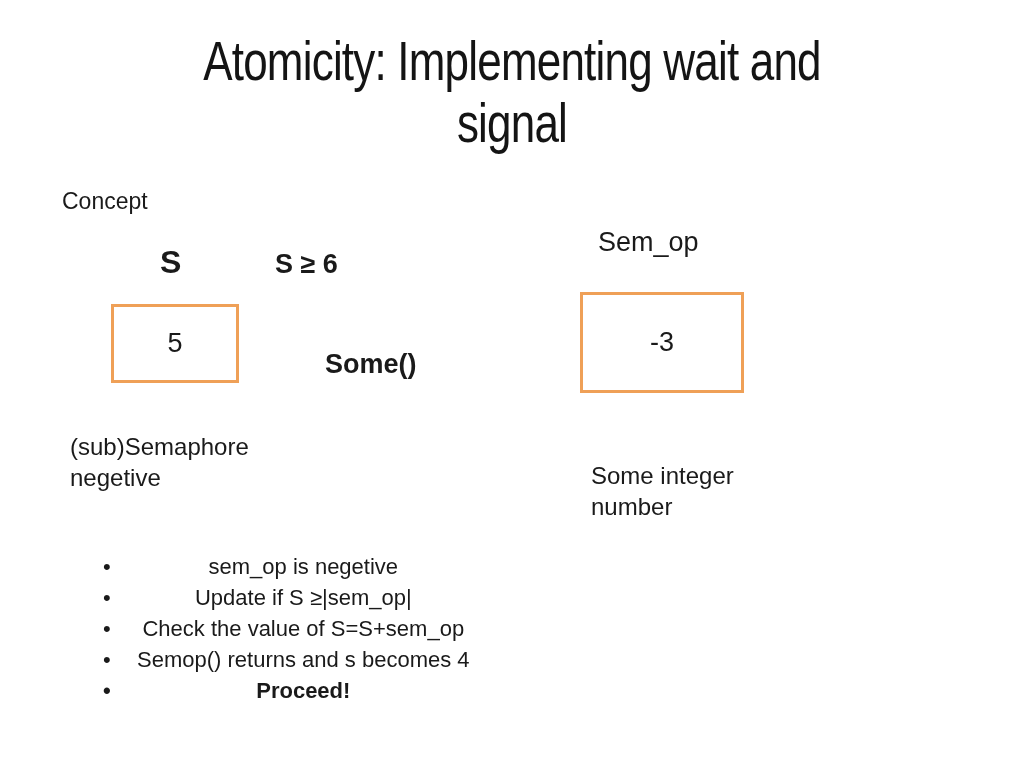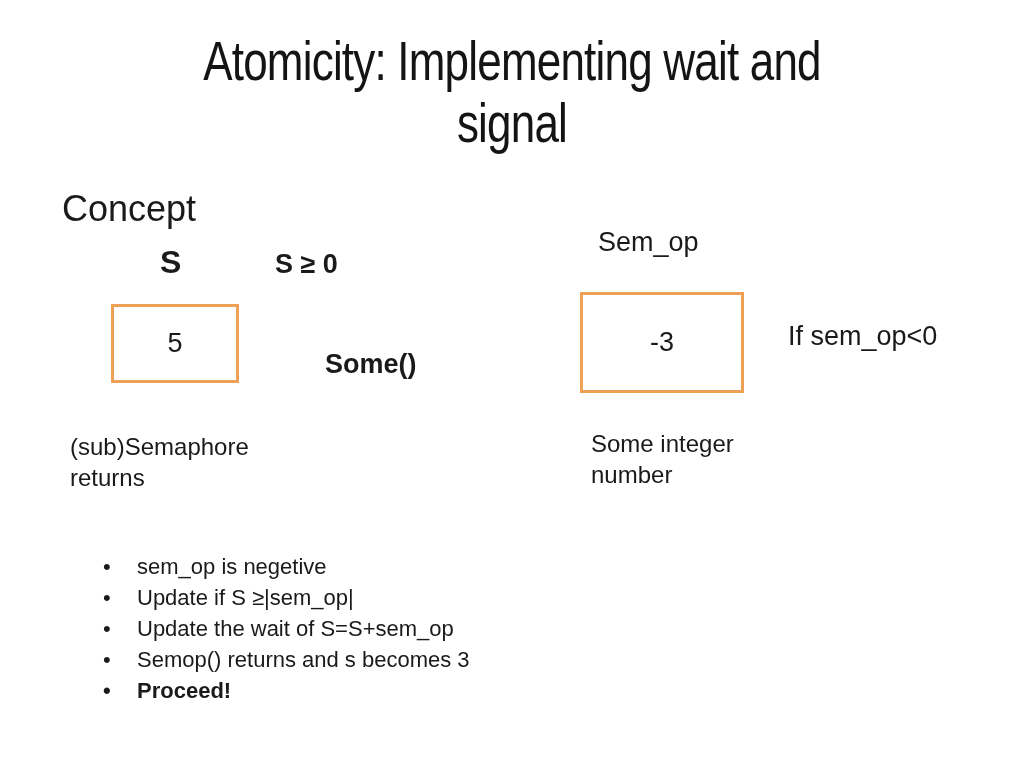--- a/index.html
+++ b/index.html
@@ -28,21 +28,21 @@
     color: #141414;
     transform: scaleX(0.80);
     transform-origin: 50% 0;
     letter-spacing: -1px;
     white-space: pre-line;
   }
   .concept {
     position: absolute;
     left: 62px;
     top: 188px;
-    font-size: 36px;
+    font-size: 23px;
   }
   .s-label {
     position: absolute;
     left: 160px;
     top: 244px;
     font-size: 32px;
     font-weight: bold;
   }
   .s-cond {
     position: absolute;
@@ -83,34 +83,35 @@
     top: 321px;
     font-size: 27px;
   }
   .caption {
     font-size: 24px;
     line-height: 1.29;
     white-space: pre-line;
     position: absolute;
   }
   .caption-left  { left: 70px;  top: 432px; }
-  .caption-right { left: 591px; top: 429px; }
+  .caption-right { left: 591px; top: 461px; }
   .bullets {
     position: absolute;
     left: 103px;
     top: 551px;
     margin: 0;
     padding: 0;
     list-style: none;
     font-size: 22px;
     line-height: 31px;
   }
   .bullets li {
     position: relative;
     padding-left: 34px;
+    text-align: center;
   }
   .bullets li::before {
     content: "\2022";
     position: absolute;
     left: 0;
     top: 0;
   }
   .bullets li.bold { font-weight: bold; }
 </style>
 </head>
@@ -118,43 +119,42 @@
 
 <div class="slide" style="--box-border: #EFA057; --text: #1A1A1A; --bg: #FFFFFF;">
 
   <div class="title">Atomicity: Implementing wait and
 signal</div>
 
   <div class="concept">Concept</div>
 
   <div class="s-label">S</div>
 
-  <div class="s-cond">S ≥ 0</div>
+  <div class="s-cond">S ≥ 6</div>
 
   <div class="value-box box-left">
     <span>5</span>
   </div>
 
   <div class="semop-fn">Some()</div>
 
   <div class="caption caption-left">(sub)Semaphore
-returns</div>
+negetive</div>
 
   <div class="semop-label">Sem_op</div>
 
   <div class="value-box box-right">
     <span>-3</span>
   </div>
 
-  <div class="if-cond">If sem_op&lt;0</div>
 
   <div class="caption caption-right">Some integer
 number</div>
 
   <ul class="bullets">
     <li>sem_op is negetive</li>
     <li>Update if S ≥|sem_op|</li>
-    <li>Update the wait of S=S+sem_op</li>
-    <li>Semop() returns and s becomes 3</li>
+    <li>Check the value of S=S+sem_op</li>
+    <li>Semop() returns and s becomes 4</li>
     <li class="bold">Proceed!</li>
   </ul>
 
 </div>
 
 </body></html>

